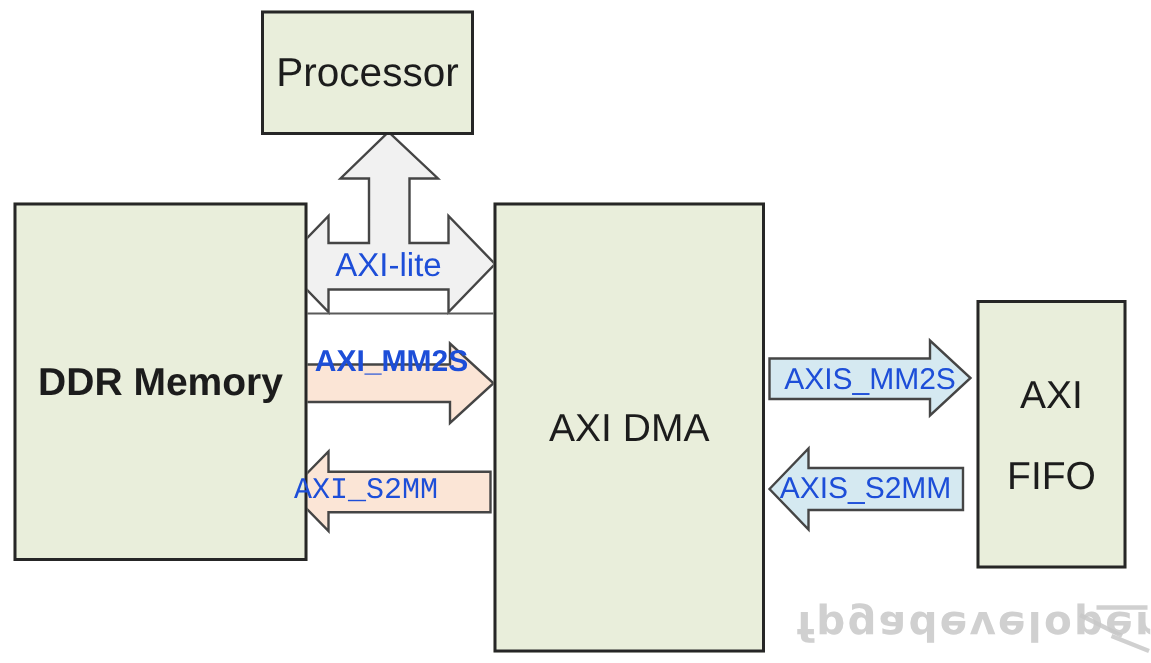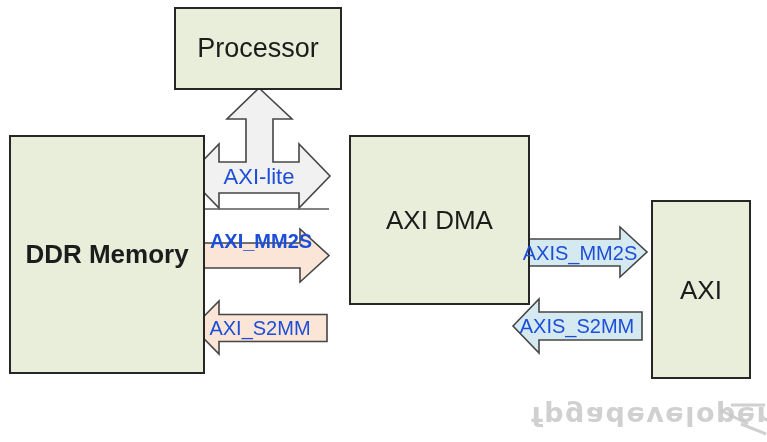--- a/index.html
+++ b/index.html
@@ -53,41 +53,42 @@
     <polygon class="st" points="513,239 620,239 620,227 647,252 620,277 620,266 513,266"></polygon>
     <polygon class="st" points="513,326 539,299 539,312 642,312 642,340 539,340 539,353"></polygon>
 
     <g stroke="#c8c8c8" stroke-width="3" opacity="0.85">
       <line x1="731" y1="405" x2="765" y2="405"></line>
       <line x1="720" y1="410" x2="748" y2="424"></line>
       <line x1="741" y1="424" x2="766" y2="434"></line>
     </g>
   </svg>
 
-  <div class="block" style="left:174px;top:7px;width:168px;height:83px;font-size:27px;">
+  <div class="block" style="left:174px;top:7px;width:142px;height:83px;font-size:27px;">
     <span>Processor</span>
   </div>
 
   <div class="block" style="left:9px;top:135px;width:196px;height:239px;font-weight:bold;">
     <span>DDR Memory</span>
   </div>
 
-  <div class="block" style="left:329px;top:135px;width:181px;height:170px;margin-left:20px;">
+  <div class="block" style="left:329px;top:135px;width:181px;height:300px;">
     <span>AXI DMA</span>
   </div>
 
   <div class="block small" style="left:651px;top:200px;width:100px;height:179px;gap:22px;">
     <span>AXI</span>
+    <span>FIFO</span>
   </div>
 
   <div class="buslabel lbl-lite" style="left:214px;top:164px;width:90px;">AXI-lite</div>
 
   <div class="buslabel lbl-arrow" style="left:196px;top:229px;width:130px;font-weight:bold;">AXI_MM2S</div>
 
-  <div class="buslabel lbl-arrow" style="left:195px;top:316px;width:130px;">AXI_S2MM</div>
+  <div class="buslabel lbl-arrow" style="left:179px;top:316px;width:130px;font-family:Liberation Mono, monospace;">AXI_S2MM</div>
 
   <div class="buslabel lbl-arrow" style="left:515px;top:241px;width:130px;">AXIS_MM2S</div>
 
   <div class="buslabel lbl-arrow" style="left:512px;top:314px;width:130px;">AXIS_S2MM</div>
 
   <div class="watermark">
     <span>fpgadeveloper</span>
   </div>
 
 </div>

